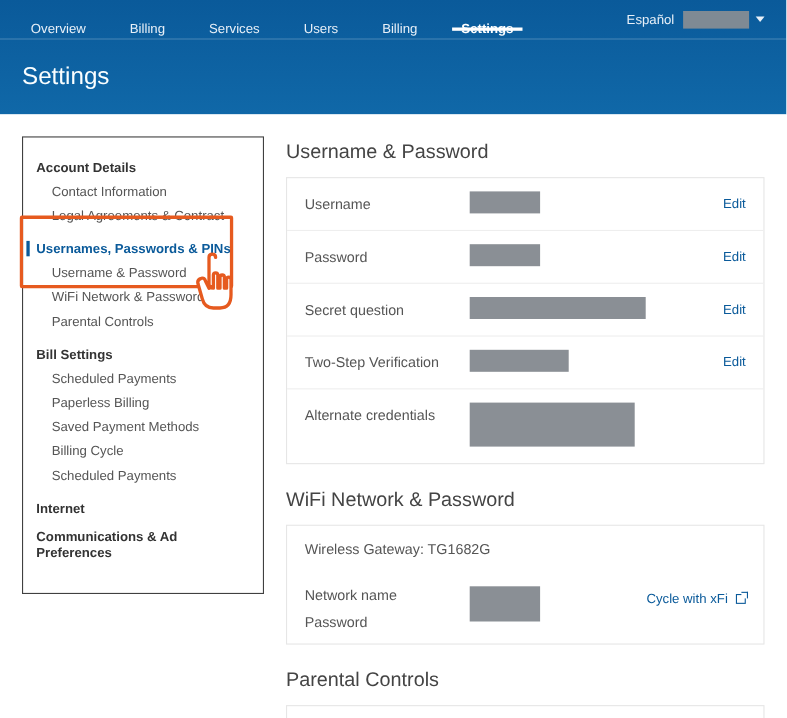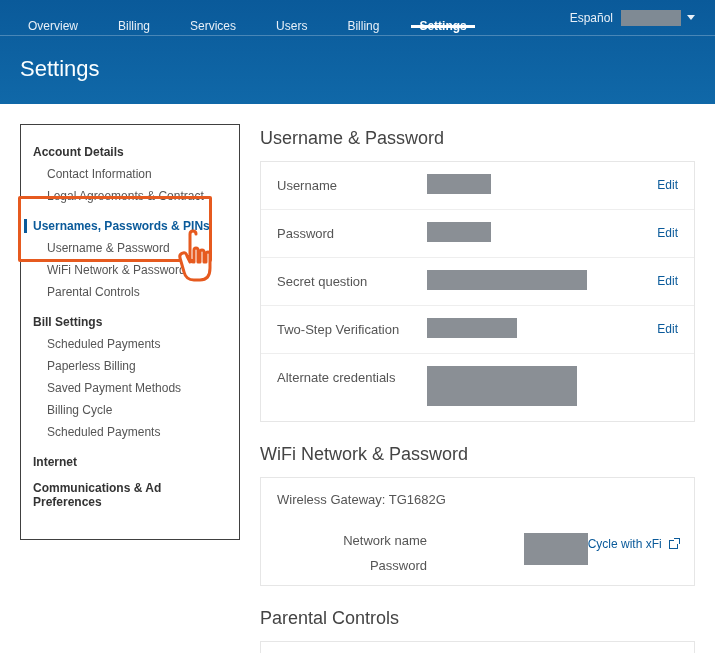--- a/index.html
+++ b/index.html
@@ -261,21 +261,21 @@
       <div class="row">
         <div class="label">Alternate credentials</div>
         <div class="value-col"><span class="mask" style="width:150px;height:40px;"></span></div>
         <div class="action"></div>
       </div>
     </div>
 
     <div class="section-title">WiFi Network &amp; Password</div>
     <div class="card">
       <div class="plain-row">Wireless Gateway: TG1682G</div>
-      <div class="row" style="align-items:flex-start;text-align:right;">
+      <div class="row" style="align-items:flex-start;">
         <div style="width:150px;">
           <div class="label" style="width:auto;padding-top:0;margin-bottom:10px;">Network name</div>
           <div class="label" style="width:auto;padding-top:0;">Password</div>
         </div>
         <div class="value-col">
           <span class="mask" style="width:64px;height:32px;"></span>
         </div>
         <div class="action">
           <span>Cycle with xFi</span>
           <span class="ext-icon"></span>

